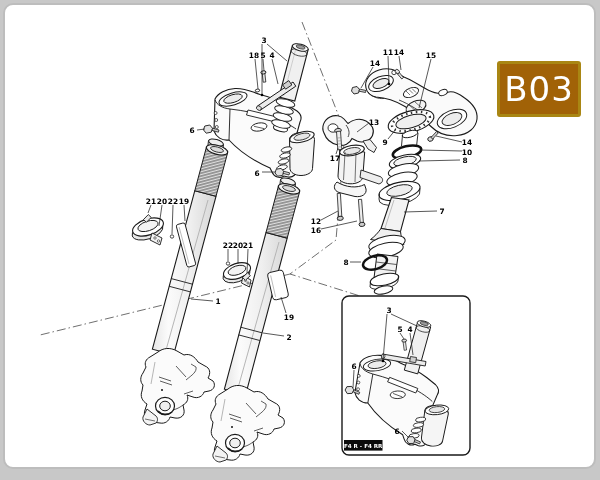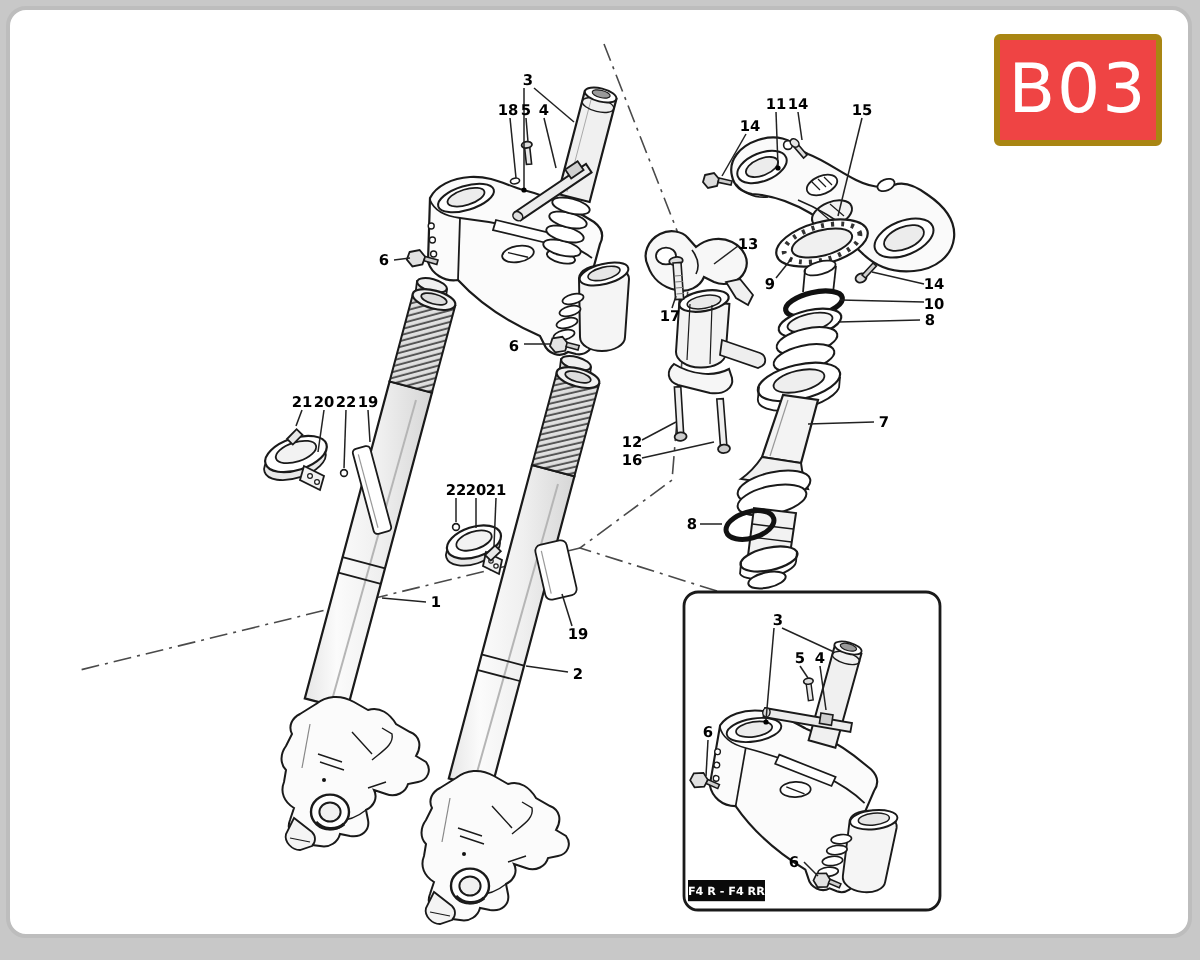--- a/index.html
+++ b/index.html
@@ -17,21 +17,21 @@
   .leaddot{fill:#000;stroke:none;}
   .dashdot{fill:none;stroke:#4a4a4a;stroke-width:0.8;stroke-dasharray:9 3 1.5 3;}
   .o{stroke:#1a1a1a;}
   .inset-badge-text{font:bold 5.6px "DejaVu Sans",sans-serif;text-anchor:middle;fill:#fff;}
 </style>
 </head>
 <body>
 
 <div class="frame"></div>
 
-<div class="code-plate" style="background: #ef4444; border-color: rgb(169, 134, 19);">
+<div class="code-plate" style="background: #a16207; border-color: rgb(169, 134, 19); margin-top: 44px;">
   <span style="color: rgb(255, 255, 255);">B03</span>
 </div>
 
 <svg width="600" height="480" viewBox="0 0 600 480">
   <defs>
     <pattern id="thrL" width="5" height="2.8" patternUnits="userSpaceOnUse" patternTransform="rotate(-15)">
       <rect width="5" height="2.8" fill="#e0e0e0"></rect>
         <line x1="0" y1="0.9" x2="5" y2="0.9" stroke="#555" stroke-width="1"></line>
     </pattern>
     <pattern id="thrR" width="5" height="2.8" patternUnits="userSpaceOnUse" patternTransform="rotate(-13)">

